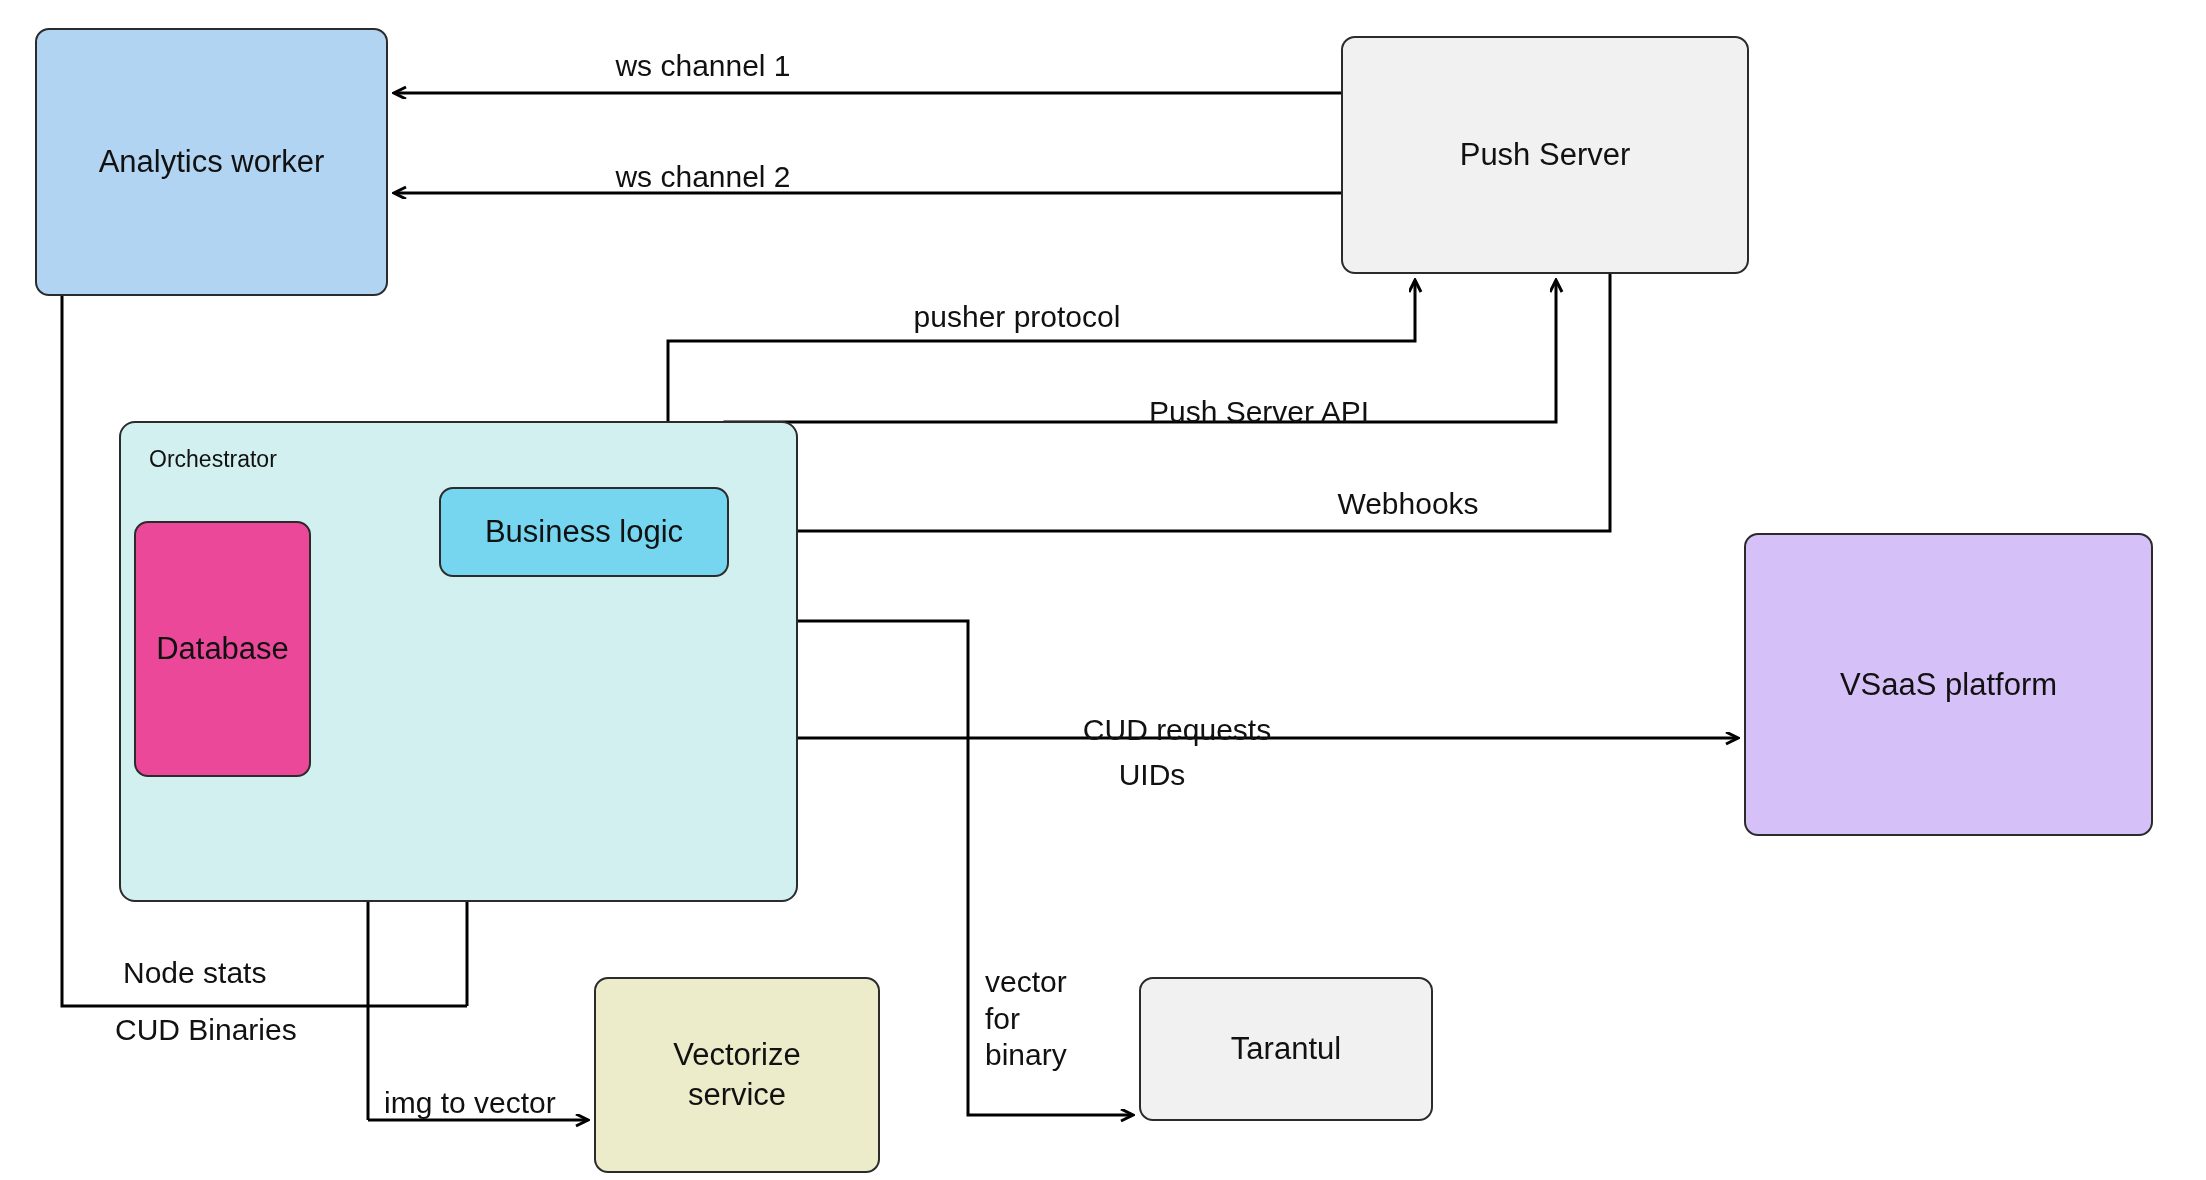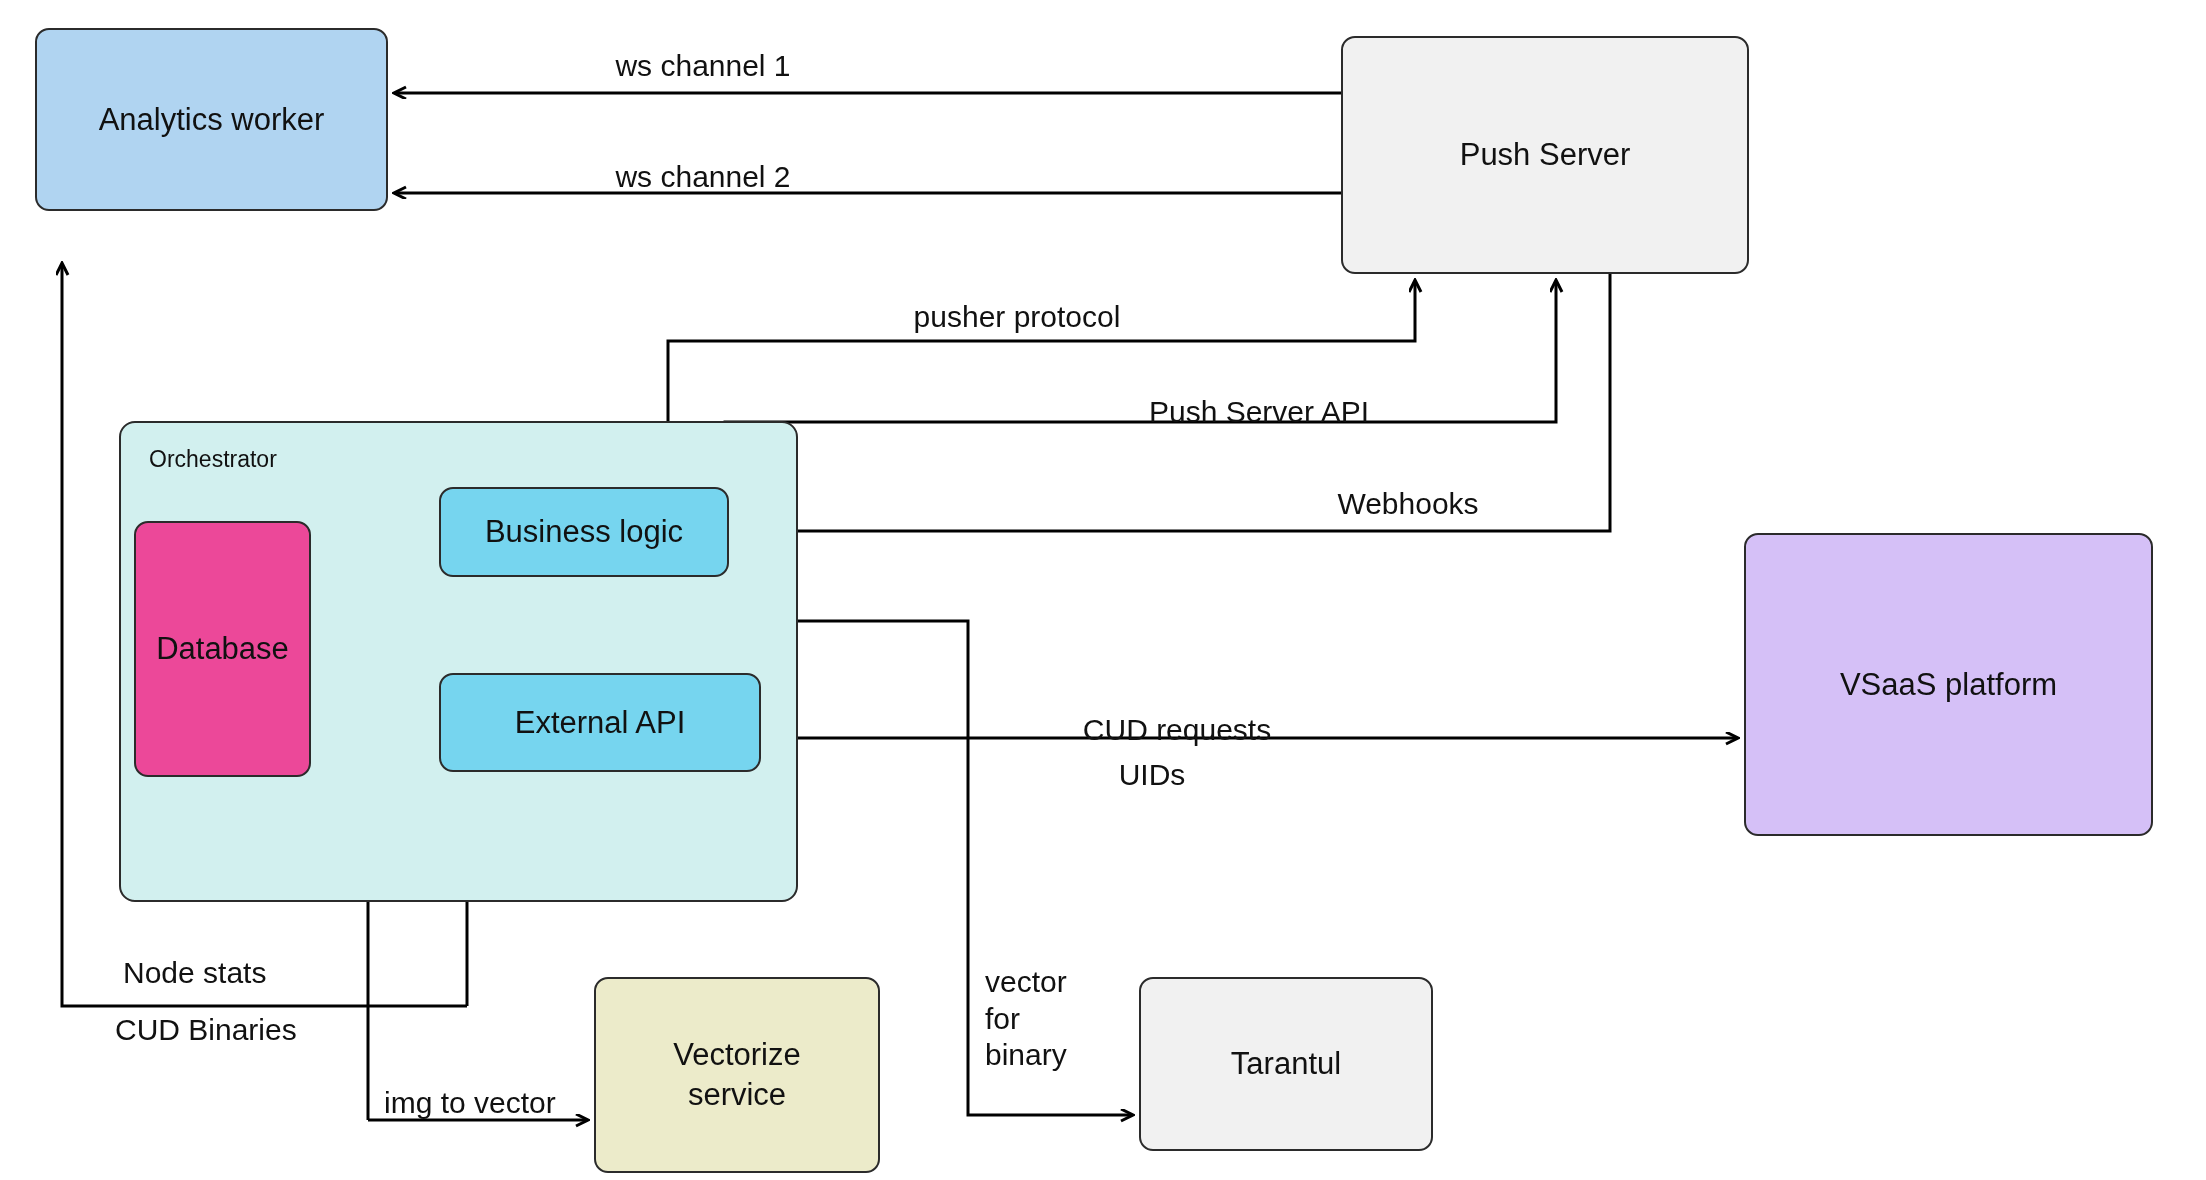--- a/index.html
+++ b/index.html
@@ -97,50 +97,47 @@
 
     <path class="edge" d="M467,1006 L467,779" marker-end="url(#ah)"></path>
 
     <path class="edge" d="M734,580 L734,621 L968,621 L968,1115 L1132,1115" marker-end="url(#ah)"></path>
   </svg>
 
   <div class="node group" style="left:119px; top:421px; width:679px; height:481px; background:#d2f0ef;">
     <div class="group-title">Orchestrator</div>
   </div>
 
-  <div class="node" style="left:35px; top:28px; width:353px; height:183px; background:#b0d4f1;">
+  <div class="node" style="left:35px; top:28px; width:353px; height:268px; background:#b0d4f1;">
     <span class="node-label">Analytics worker</span>
   </div>
 
   <div class="node" style="left:1341px; top:36px; width:408px; height:238px; background:#f1f1f1;">
     <span class="node-label">Push Server</span>
   </div>
 
   <div class="node" style="left:134px; top:521px; width:177px; height:256px; background:#ec4899;">
     <span class="node-label">Database</span>
   </div>
 
   <div class="node" style="left:439px; top:487px; width:290px; height:90px; background:#76d5ef;">
     <span class="node-label">Business logic</span>
   </div>
 
-  <div class="node" style="left:439px; top:673px; width:322px; height:99px; background:#76d5ef;">
-    <span class="node-label">External API</span>
-  </div>
 
   <div class="node" style="left:1744px; top:533px; width:409px; height:303px; background:#d5c0f7;">
     <span class="node-label">VSaaS platform</span>
   </div>
 
   <div class="node" style="left:594px; top:977px; width:286px; height:196px; background:#ecebca;">
     <span class="node-label">Vectorize
 service</span>
   </div>
 
-  <div class="node" style="left:1139px; top:977px; width:294px; height:174px; background:#f1f1f1;">
+  <div class="node" style="left:1139px; top:977px; width:294px; height:144px; background:#f1f1f1;">
     <span class="node-label">Tarantul</span>
   </div>
 
   <div class="edge-label center" style="left:703px; top:48px;">ws channel 1</div>
   <div class="edge-label center" style="left:703px; top:159px;">ws channel 2</div>
   <div class="edge-label center" style="left:1017px; top:299px;">pusher protocol</div>
   <div class="edge-label center" style="left:1259px; top:394px;">Push Server API</div>
   <div class="edge-label center" style="left:1408px; top:486px;">Webhooks</div>
   <div class="edge-label center" style="left:1177px; top:712px;">CUD requests</div>
   <div class="edge-label center" style="left:1152px; top:757px;">UIDs</div>

